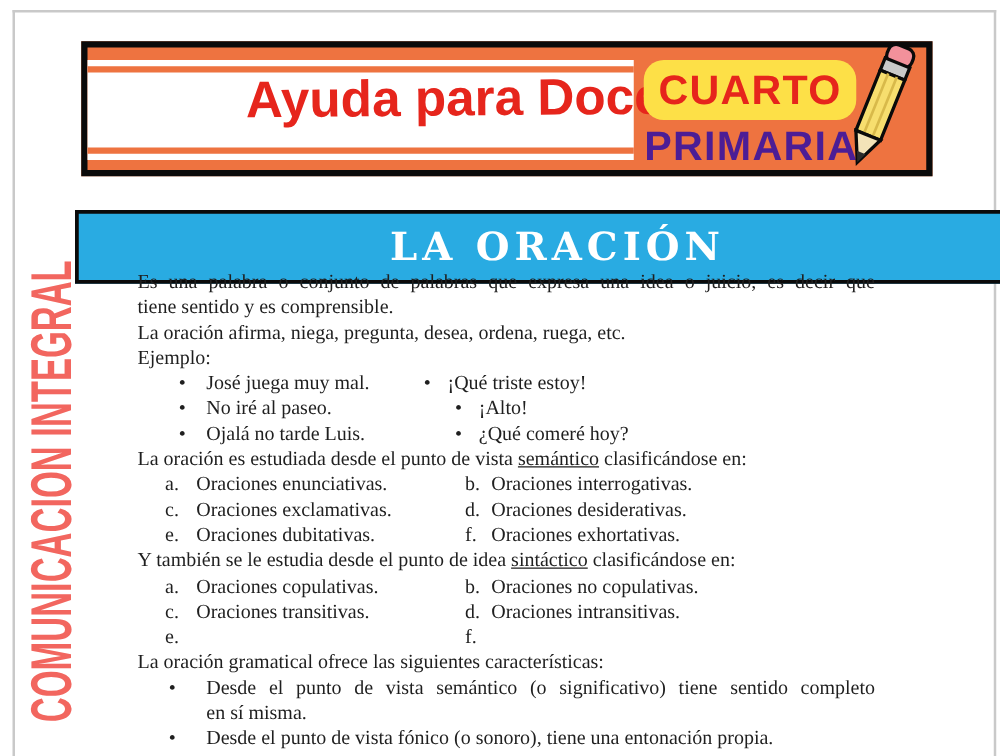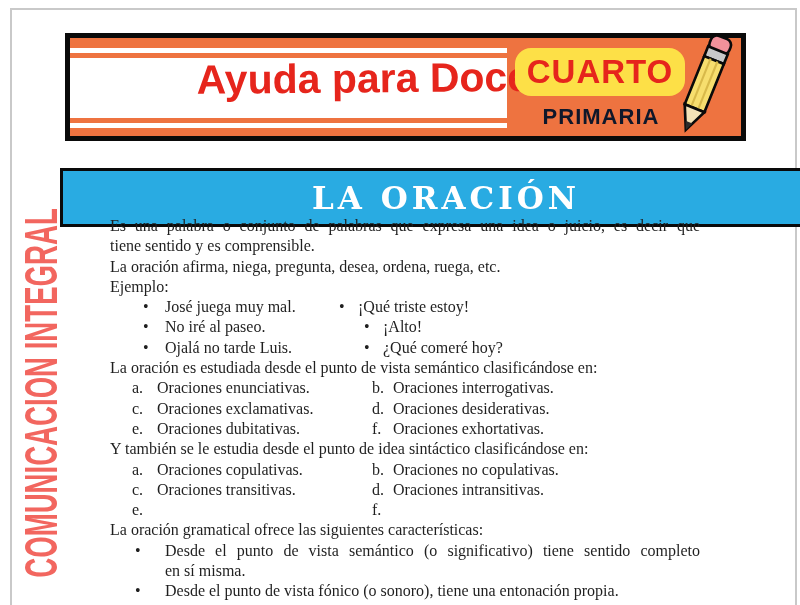--- a/index.html
+++ b/index.html
@@ -14,37 +14,37 @@
   .band{position:absolute;left:0;top:10px;width:437px;height:80px;background:#ffffff;}
   .band .stripe-top{position:absolute;left:0;right:0;top:5px;height:5px;background:#ee7340;}
   .band .stripe-bottom{position:absolute;left:0;right:0;bottom:5px;height:5px;background:#ee7340;}
   .brand{position:absolute;left:0;top:10px;width:100%;height:60px;display:flex;align-items:center;justify-content:center;
          font-family:"Liberation Sans", sans-serif;font-weight:bold;font-size:41px;color:#e6251c;
          letter-spacing:0px;transform:rotate(-0.5deg);}
   .grade-box{position:absolute;left:445px;top:10px;width:170px;height:48px;background:#fde047;border-radius:16px;
              display:flex;align-items:center;justify-content:center;
              font-family:"Liberation Sans", sans-serif;font-weight:bold;font-size:33px;color:#e6251c;letter-spacing:1px;}
   .grade-sub{position:absolute;left:442px;top:58px;width:178px;height:42px;display:flex;align-items:center;justify-content:center;
-             font-family:"Liberation Sans", sans-serif;font-weight:bold;font-size:22px;color:#0f172a;letter-spacing:1px;}
+             font-family:"Liberation Sans", sans-serif;font-weight:bold;font-size:33px;color:#4c1d95;letter-spacing:1px;}
   .pencil{position:absolute;right:2px;top:-4px;width:46px;height:106px;transform:rotate(22deg);transform-origin:50% 20%;}
   
   .titlebar{position:absolute;left:60px;top:168px;width:772px;height:59px;background:#29abe2;
             border:3px solid #0a0a0a;border-radius:0;box-sizing:border-box;
             display:flex;align-items:center;justify-content:center;}
   .titlebar .title{font-family:"DejaVu Serif", serif;font-weight:bold;font-size:31px;color:#ffffff;
                    letter-spacing:4px;}
   
   .side-label{position:absolute;left:41px;top:393px;white-space:nowrap;
               font-family:"Liberation Sans", sans-serif;font-weight:bold;font-size:46px;color:#f2665f;
               transform:translate(-50%,-50%) rotate(-90deg) scaleX(0.6);}
   
   .bodytext{position:absolute;left:110px;top:216px;width:590px;font-size:16px;}
   .row{position:relative;height:20.3px;line-height:20.3px;white-space:nowrap;}
   .jfull{text-align:justify;text-align-last:justify;white-space:normal;}
-  .u{text-align:center;}
+  .u{text-decoration:underline;text-align:center;}
   .bL{position:absolute;left:33px;} .tL{position:absolute;left:55px;}
   .bR1{position:absolute;left:229px;} .tR1{position:absolute;left:248px;}
   .bR2{position:absolute;left:254px;} .tR2{position:absolute;left:273px;}
   .lL{position:absolute;left:22px;} .xL{position:absolute;left:47px;}
   .lR{position:absolute;left:262px;} .xR{position:absolute;left:283px;}
   .fb{position:absolute;left:25px;}
   .ft{display:block;margin-left:55px;width:535px;text-align:justify;text-align-last:justify;white-space:normal;}
   .ft2{position:absolute;left:55px;}
 </style>
 </head>

